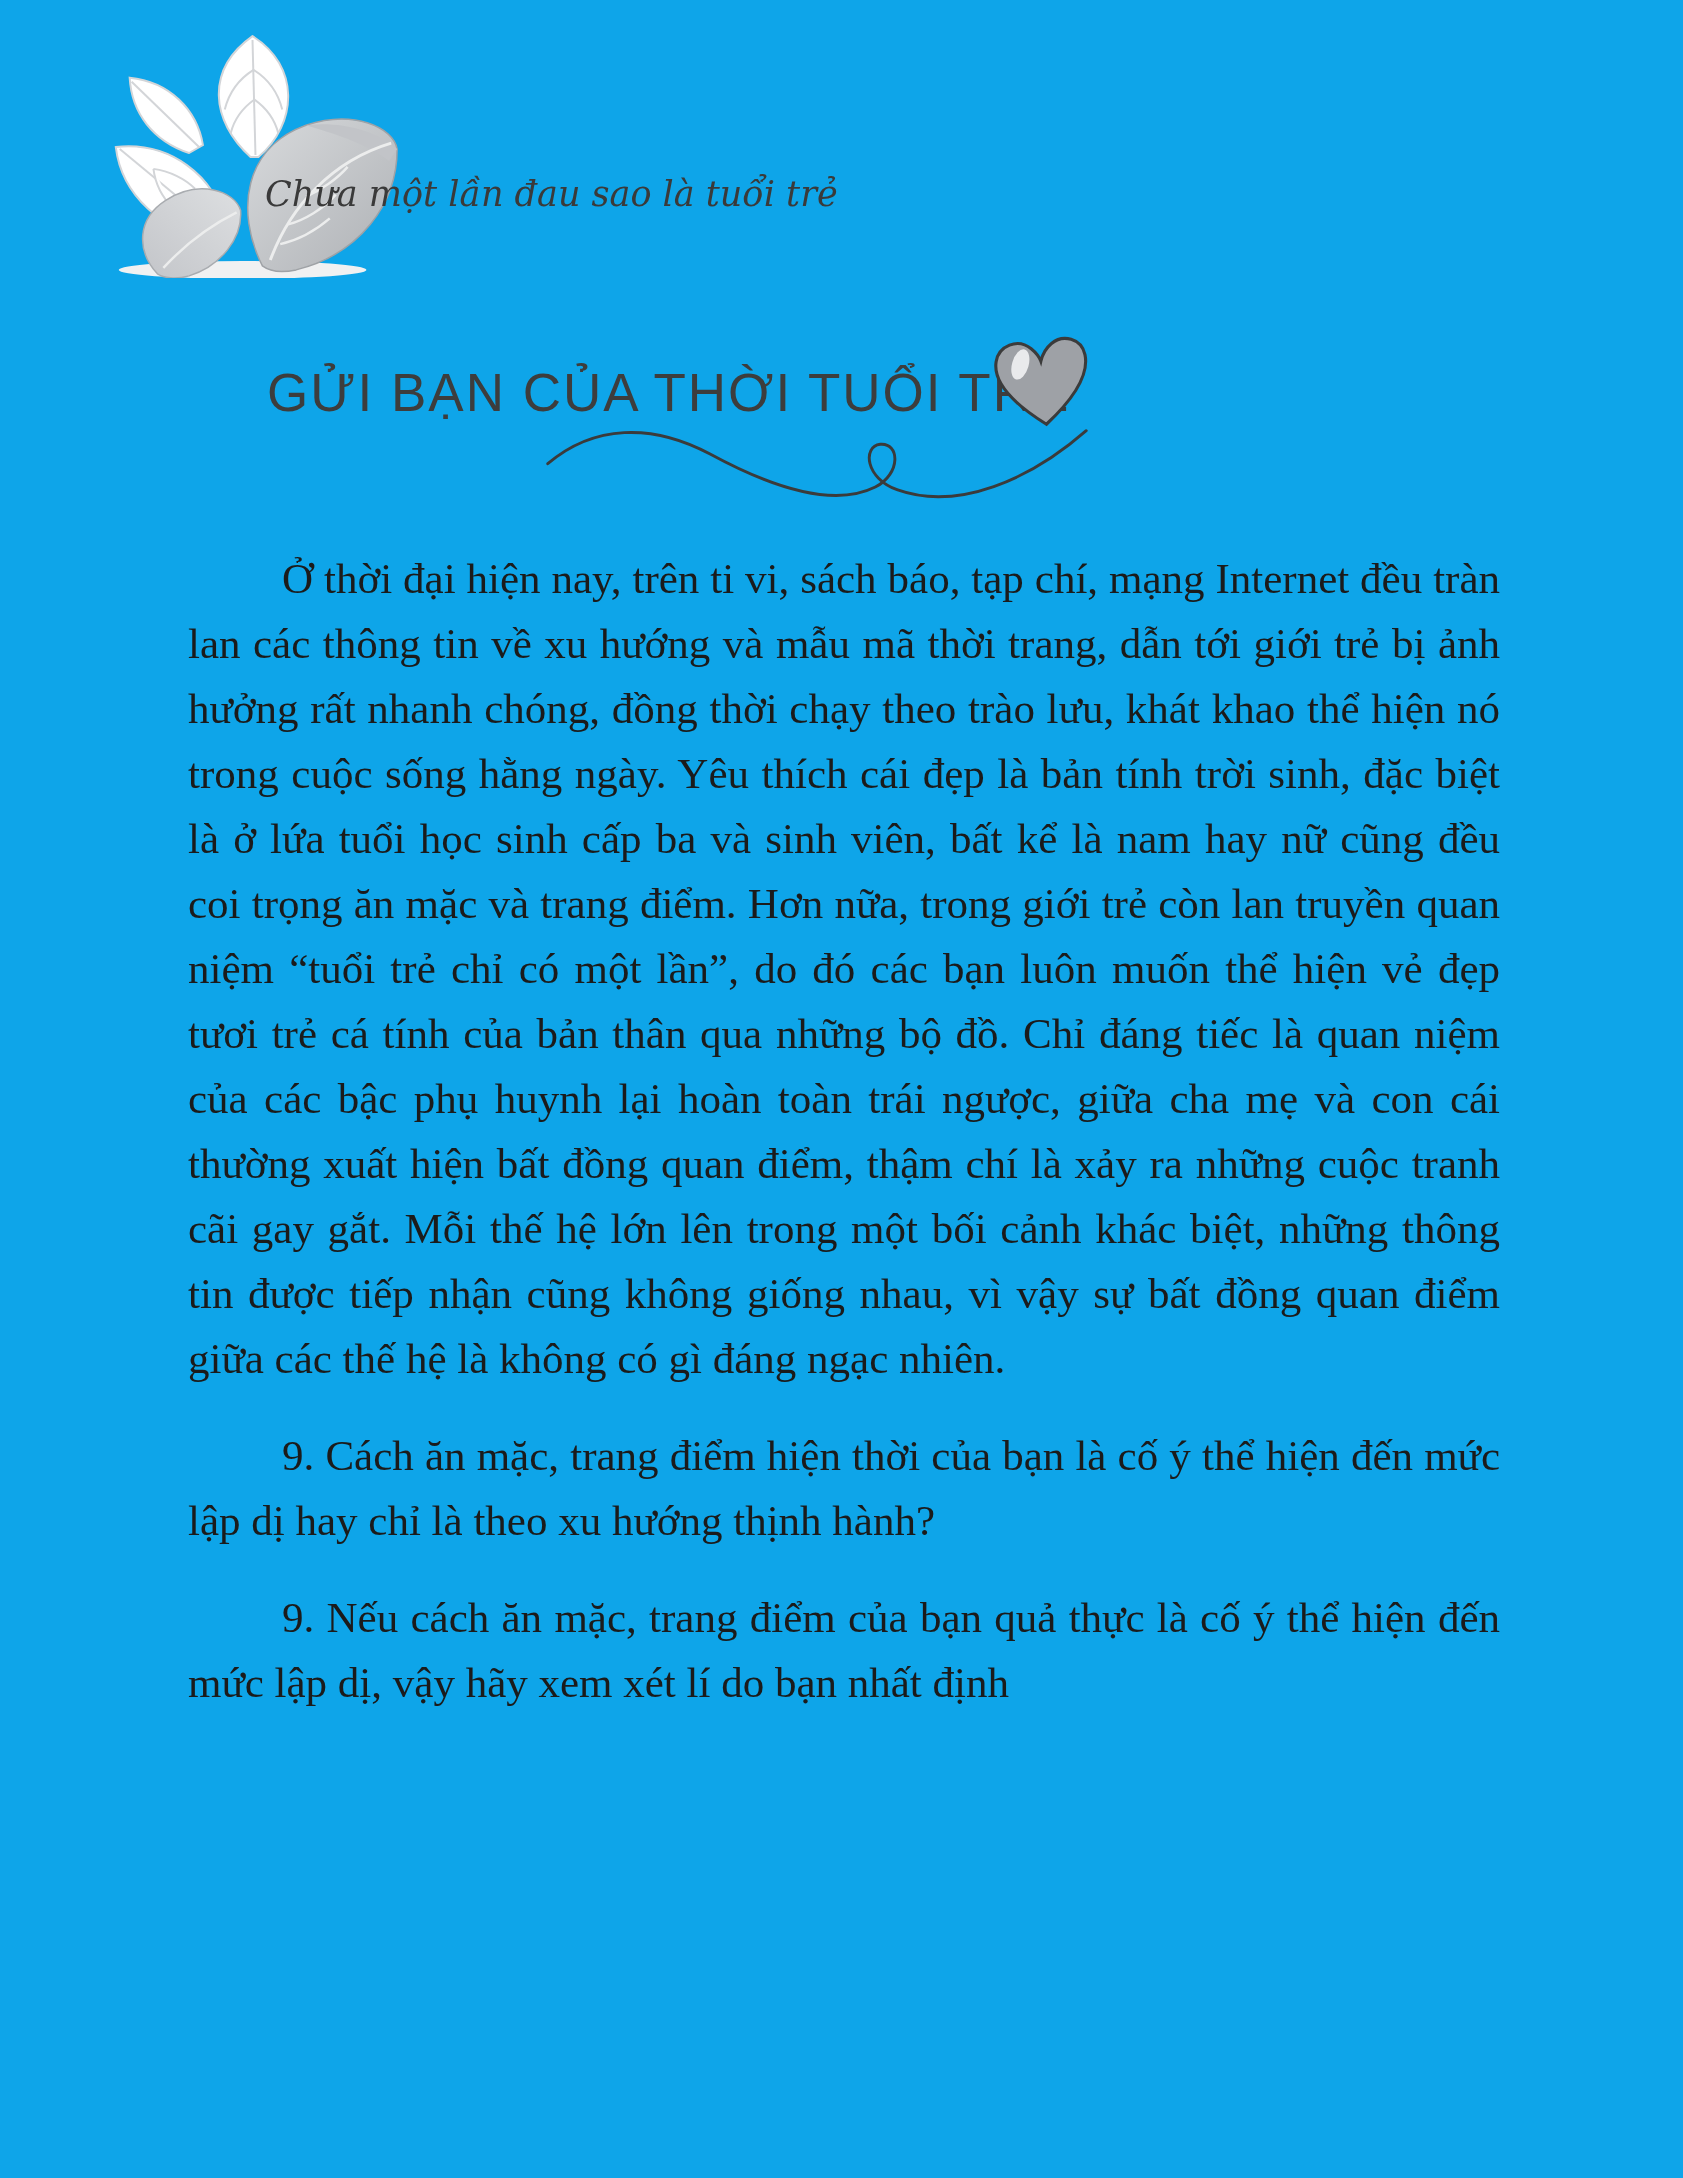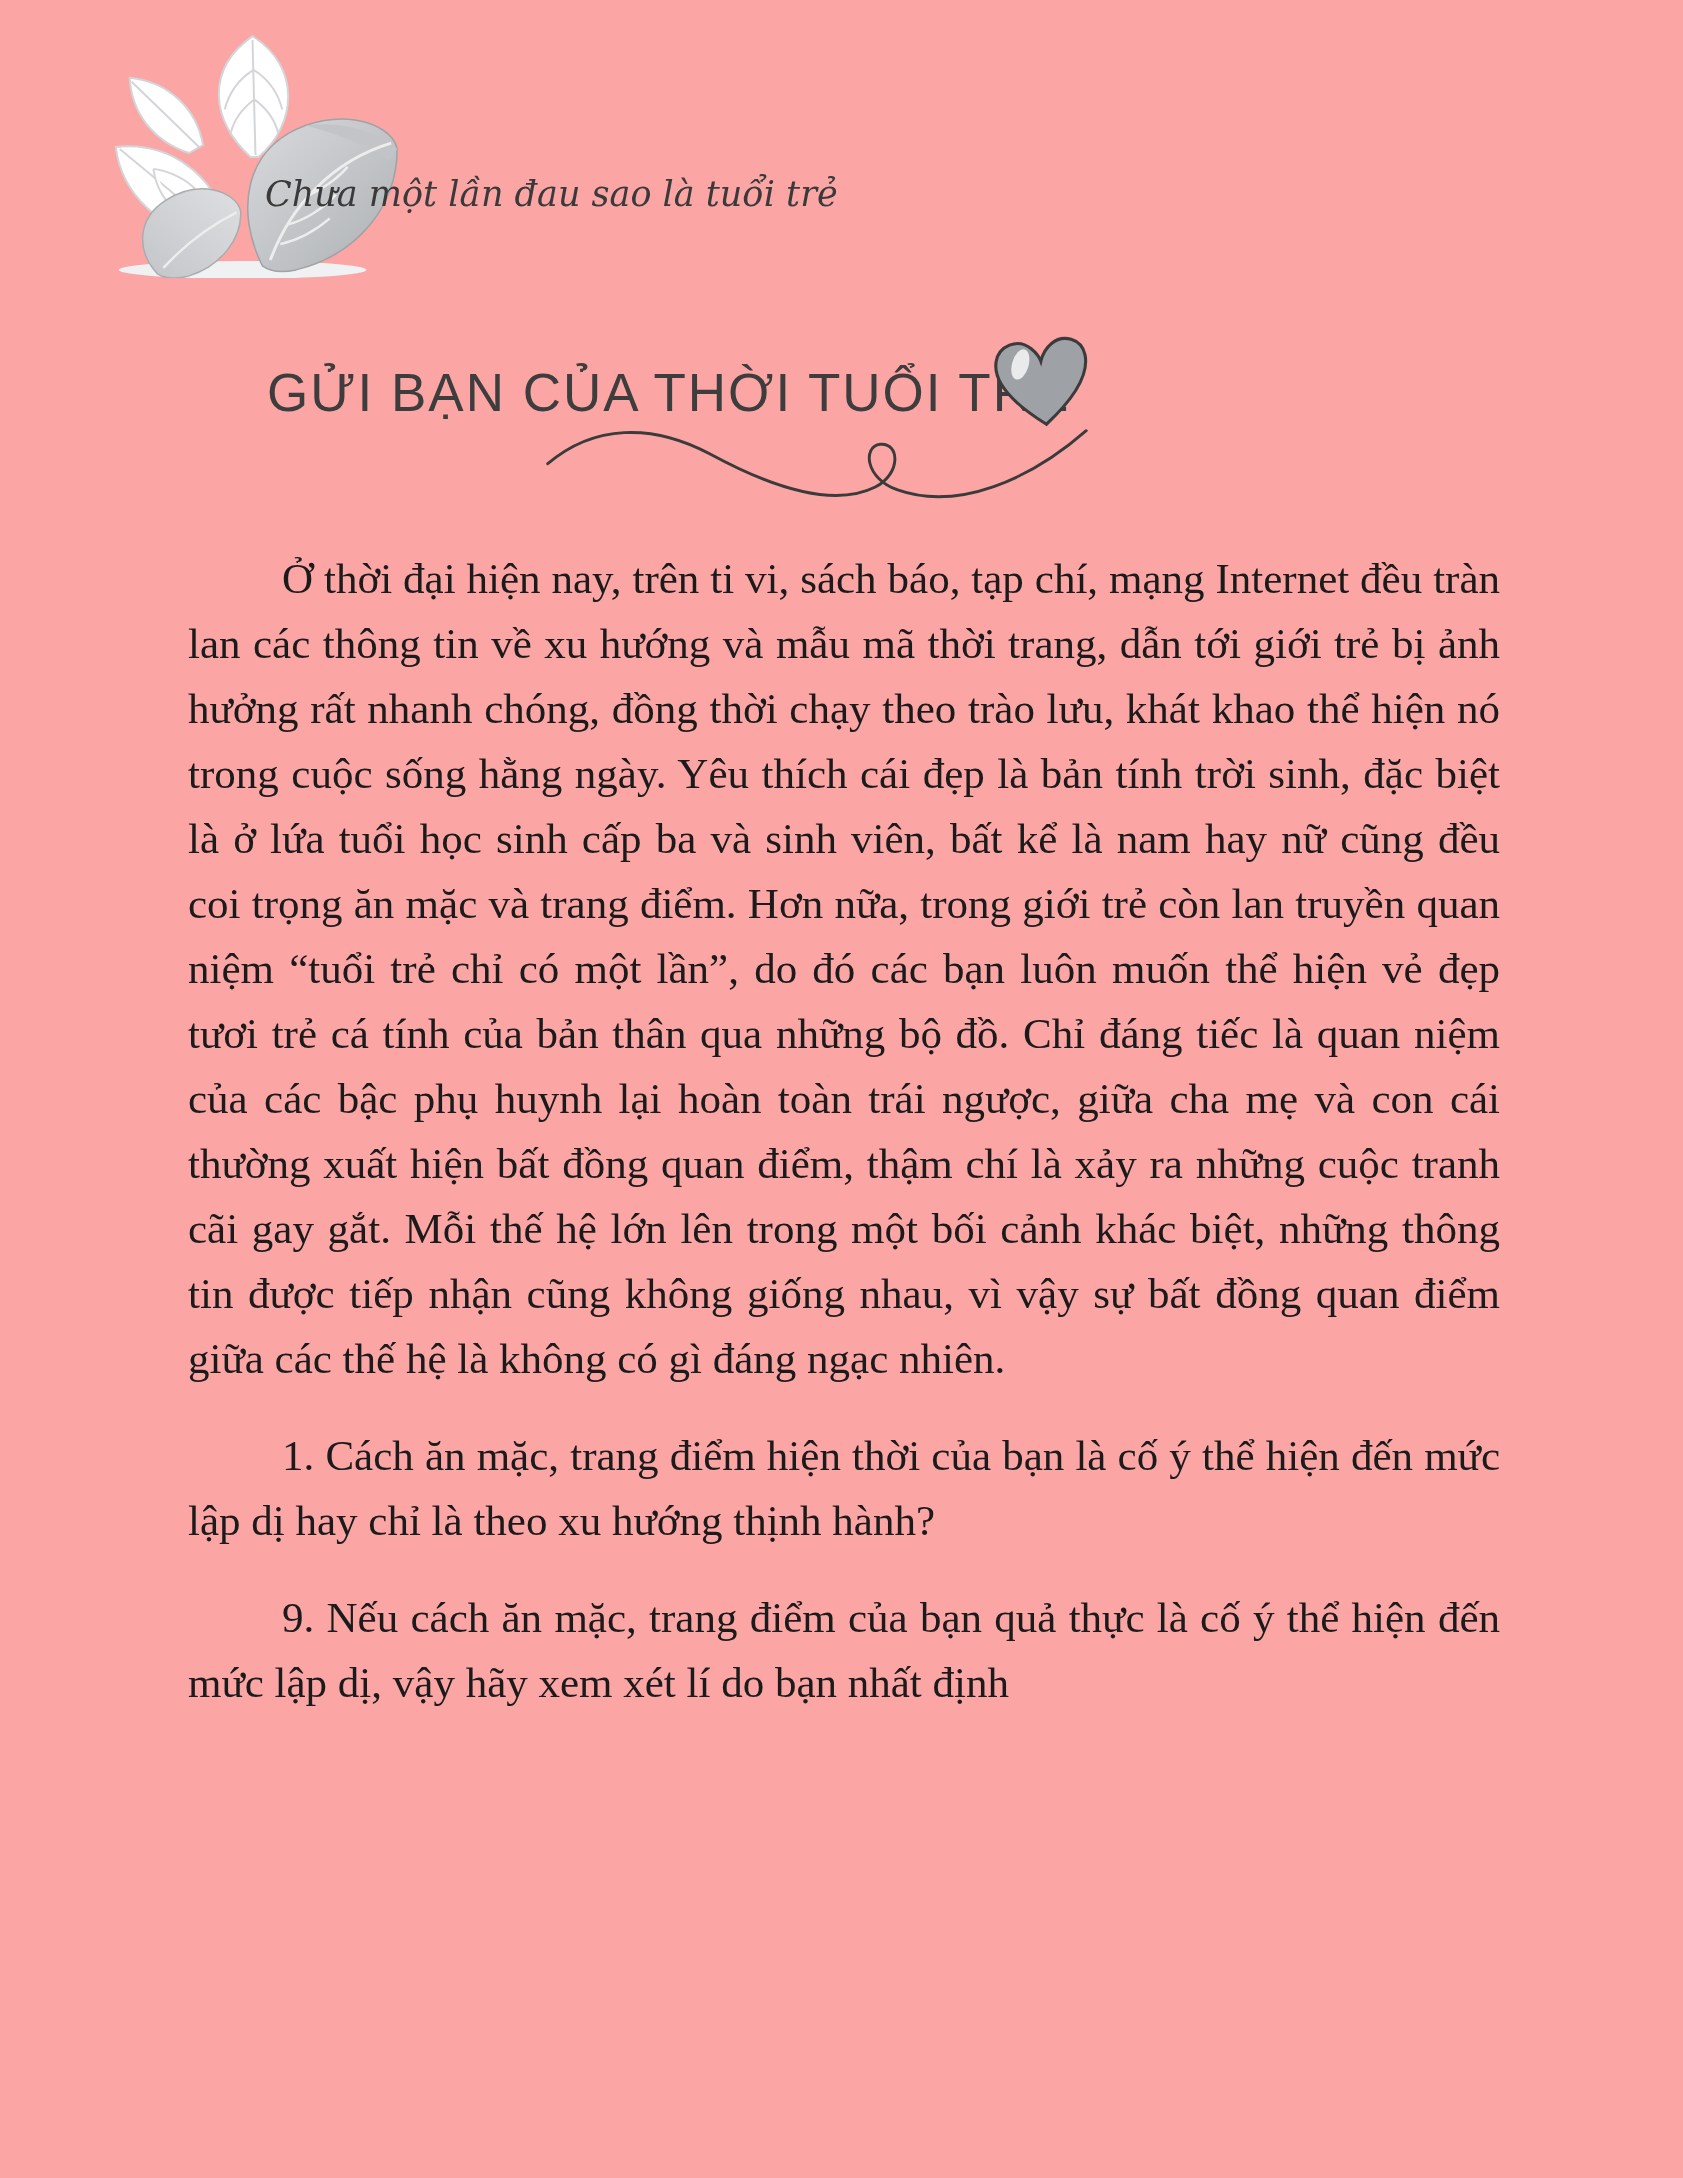--- a/index.html
+++ b/index.html
@@ -1,20 +1,20 @@
 <!DOCTYPE html>
 <html><head>
 <meta charset="utf-8">
 <style>
   html,body{margin:0;padding:0;background:#ffffff;}
   .page{
     position:relative;
     width:1683px;
     height:2178px;
-    background:#fca5a5;
+    background:#0ea5e9;
     overflow:hidden;
     font-family:"Liberation Serif","DejaVu Serif",serif;
     color:#1b1b1b;
   }
   
   .leaves{
     position:absolute;
     left:94px; top:30px;
     width:317px; height:248px;
   }
@@ -138,19 +138,19 @@
     <svg viewBox="0 0 110 110" width="114" height="114" xmlns="http://www.w3.org/2000/svg">
       <g transform="rotate(-6 55 55)">
         <path d="M55 96 C24 72 8 50 13 31 C17 16 36 10 48 22 C52 26 55 31 56 35 C58 29 62 23 68 19 C80 11 97 17 99 33 C101 52 84 74 55 96 Z" fill="#9ea1a6" stroke="#3b3b3b" stroke-width="3"></path>
         <ellipse cx="36" cy="36" rx="8" ry="15" transform="rotate(22 36 36)" fill="#e9eaec"></ellipse>
       </g>
     </svg>
   </div>
 
   <div class="body-col">
     <p>Ở thời đại hiện nay, trên ti vi, sách báo, tạp chí, mạng Internet đều tràn lan các thông tin về xu hướng và mẫu mã thời trang, dẫn tới giới trẻ bị ảnh hưởng rất nhanh chóng, đồng thời chạy theo trào lưu, khát khao thể hiện nó trong cuộc sống hằng ngày. Yêu thích cái đẹp là bản tính trời sinh, đặc biệt là ở lứa tuổi học sinh cấp ba và sinh viên, bất kể là nam hay nữ cũng đều coi trọng ăn mặc và trang điểm. Hơn nữa, trong giới trẻ còn lan truyền quan niệm “tuổi trẻ chỉ có một lần”, do đó các bạn luôn muốn thể hiện vẻ đẹp tươi trẻ cá tính của bản thân qua những bộ đồ. Chỉ đáng tiếc là quan niệm của các bậc phụ huynh lại hoàn toàn trái ngược, giữa cha mẹ và con cái thường xuất hiện bất đồng quan điểm, thậm chí là xảy ra những cuộc tranh cãi gay gắt. Mỗi thế hệ lớn lên trong một bối cảnh khác biệt, những thông tin được tiếp nhận cũng không giống nhau, vì vậy sự bất đồng quan điểm giữa các thế hệ là không có gì đáng ngạc nhiên.</p>
-    <p>1. Cách ăn mặc, trang điểm hiện thời của bạn là cố ý thể hiện đến mức lập dị hay chỉ là theo xu hướng thịnh hành?</p>
+    <p>9. Cách ăn mặc, trang điểm hiện thời của bạn là cố ý thể hiện đến mức lập dị hay chỉ là theo xu hướng thịnh hành?</p>
     <p>9. Nếu cách ăn mặc, trang điểm của bạn quả thực là cố ý thể hiện đến mức lập dị, vậy hãy xem xét lí do bạn nhất định</p>
   </div>
 
 
 </div>
 
 
 </body></html>

